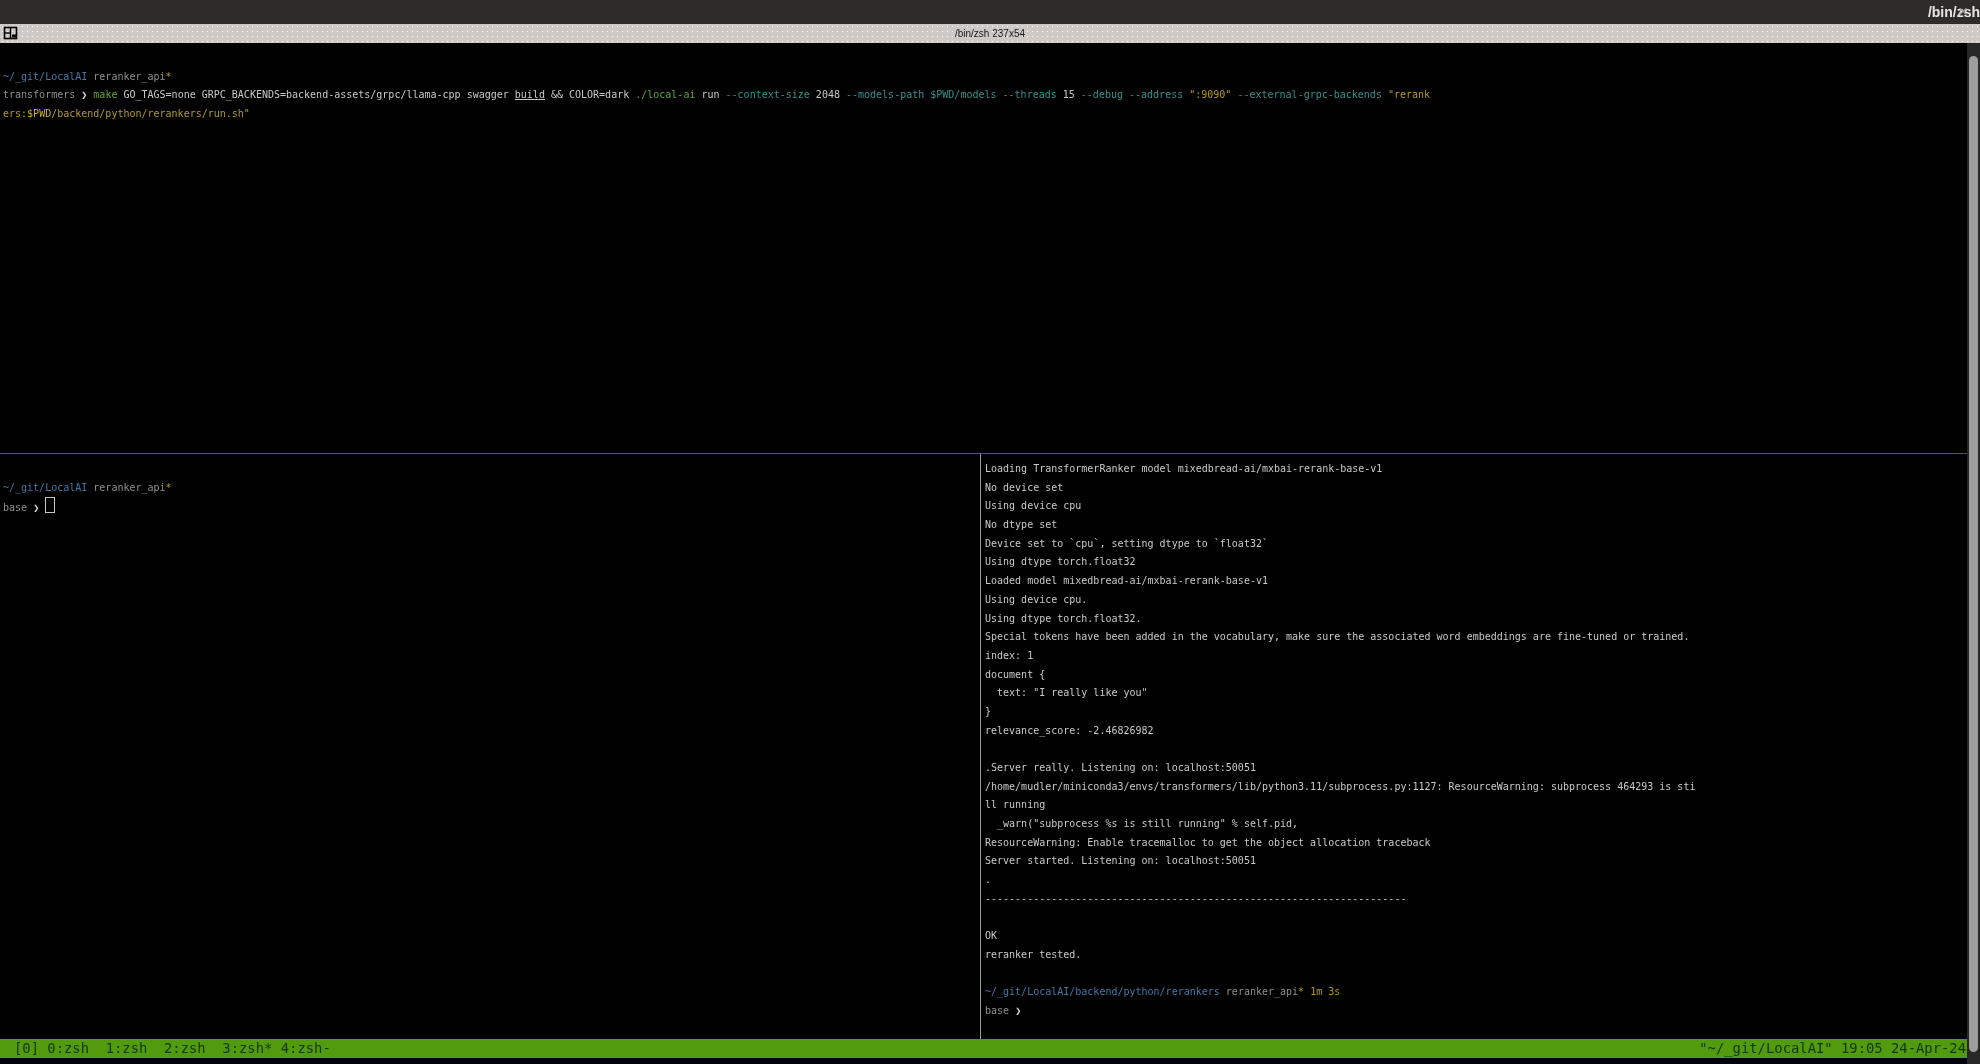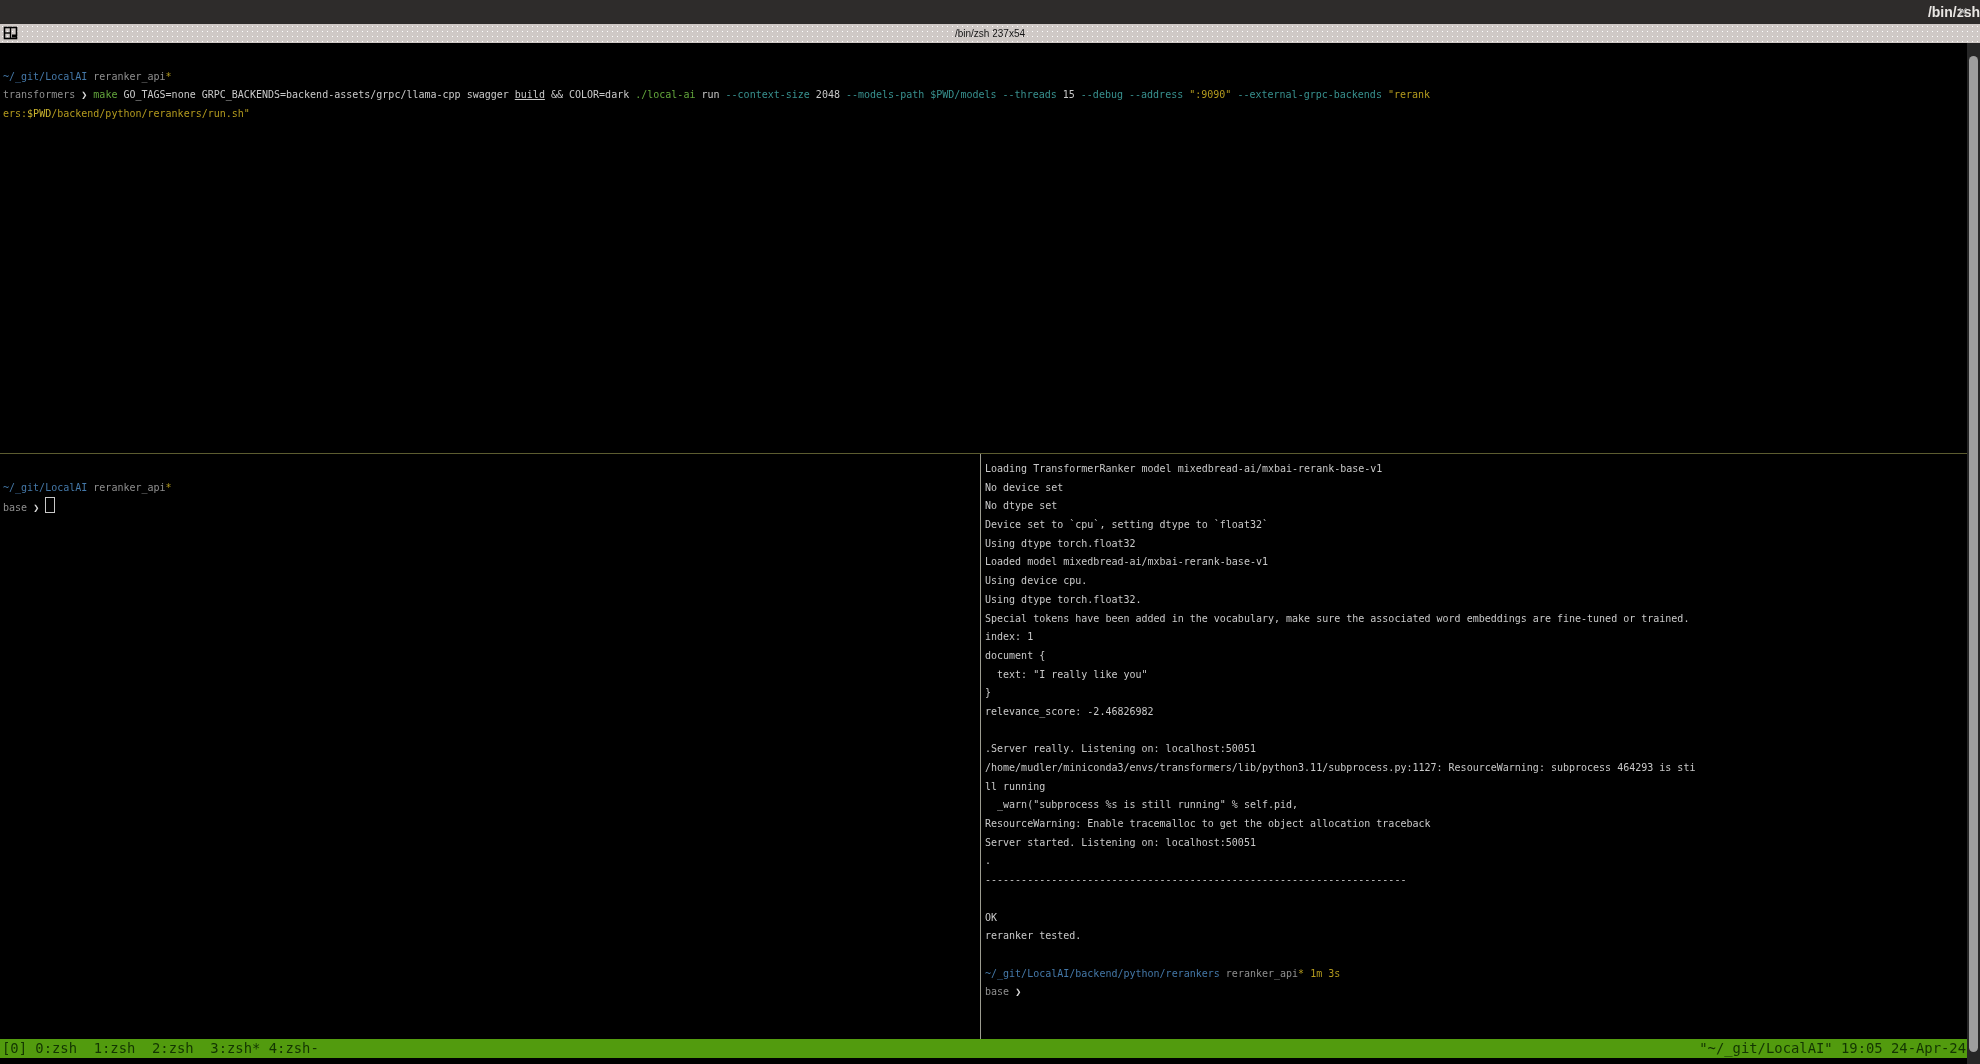--- a/index.html
+++ b/index.html
@@ -35,21 +35,21 @@
   .c-green{color:var(--green);} .c-teal{color:var(--teal);}
   .u{text-decoration:underline;}
   .cursor{display:inline-block;width:8px;height:14px;border:1px solid #c8c8c8;
     vertical-align:-2px;}
 
   
   .statusbar{position:absolute;left:0;bottom:6px;width:1980px;height:19px;
     background:var(--status_bg);color:var(--status_fg);
     display:flex;justify-content:space-between;align-items:center;
     font-size:13.85px;line-height:19px;white-space:pre;}
-  .statusbar .sleft{padding-left:2px;}
+  .statusbar .sleft{padding-left:14px;}
   .statusbar .sright{padding-right:14px;}
 
   
   .scrollbar{position:absolute;right:0;top:43px;width:13px;height:1021px;
     background:var(--scroll_track);z-index:9;}
   .scroll-thumb{position:absolute;left:2px;top:13px;width:9px;height:996px;
     background:var(--scroll_thumb);border-radius:5px;}
 </style>
 </head>
 <body>
@@ -85,20 +85,21 @@
       <div class="tline"></div>
       <div class="tline"><span class="c-blue">~/_git/LocalAI</span><span class="c-fg"> </span><span class="c-gray">reranker_api</span><span class="c-yellow">*</span></div>
       <div class="tline"><span class="c-gray">base</span><span class="c-fg"> </span><span class="c-white">❯</span><span class="c-fg"> </span><span class="cursor"></span></div>
     </div>
 
   <div class="vborder"></div>
 
   <div class="pane pane-right">
       <div class="tline"><span class="c-fg">Loading TransformerRanker model mixedbread-ai/mxbai-rerank-base-v1</span></div>
       <div class="tline"><span class="c-fg">No device set</span></div>
+      <div class="tline"><span class="c-fg">Using device cpu</span></div>
       <div class="tline"><span class="c-fg">No dtype set</span></div>
       <div class="tline"><span class="c-fg">Device set to `cpu`, setting dtype to `float32`</span></div>
       <div class="tline"><span class="c-fg">Using dtype torch.float32</span></div>
       <div class="tline"><span class="c-fg">Loaded model mixedbread-ai/mxbai-rerank-base-v1</span></div>
       <div class="tline"><span class="c-fg">Using device cpu.</span></div>
       <div class="tline"><span class="c-fg">Using dtype torch.float32.</span></div>
       <div class="tline"><span class="c-fg">Special tokens have been added in the vocabulary, make sure the associated word embeddings are fine-tuned or trained.</span></div>
       <div class="tline"><span class="c-fg">index: 1</span></div>
       <div class="tline"><span class="c-fg">document {</span></div>
       <div class="tline"><span class="c-fg">  text: "I really like you"</span></div>

